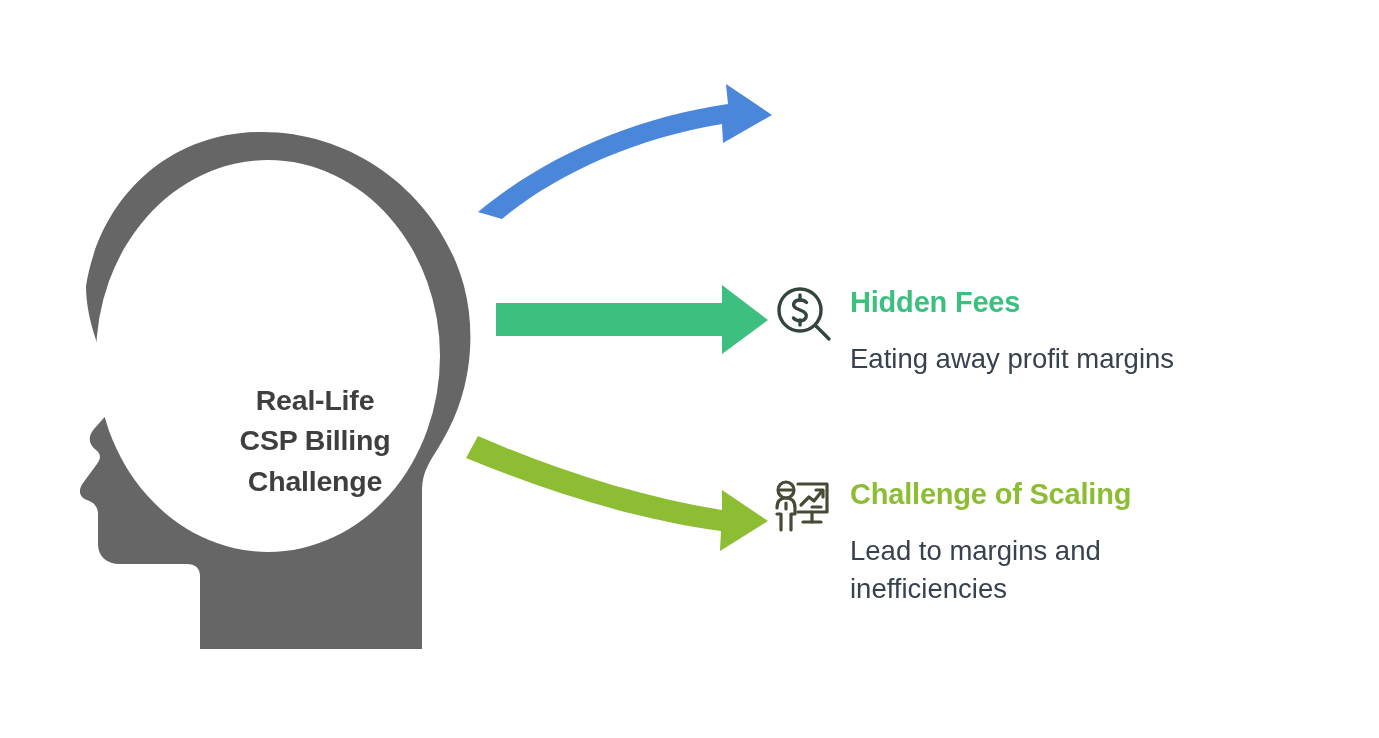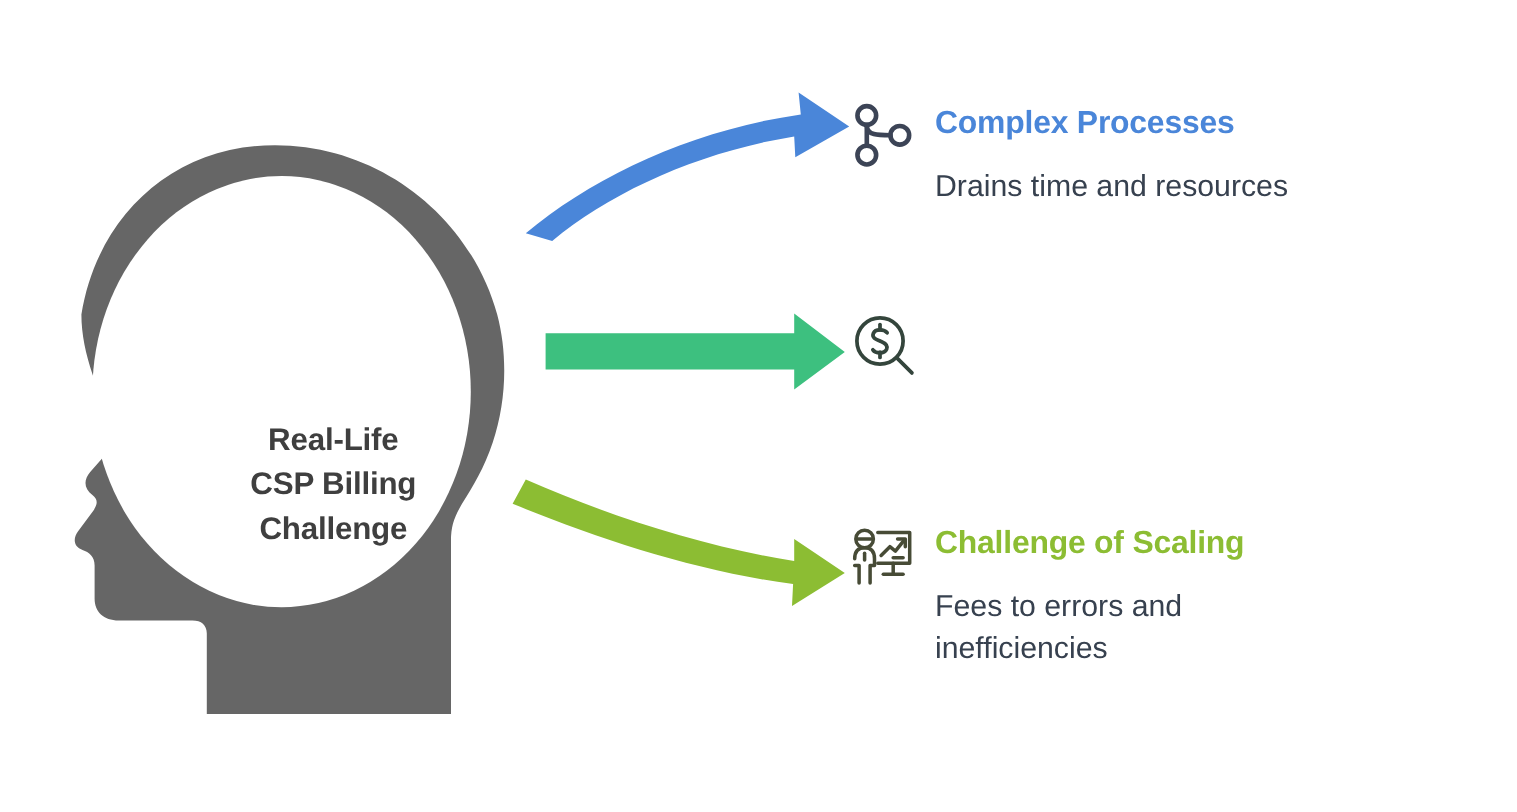--- a/index.html
+++ b/index.html
@@ -16,21 +16,21 @@
   .canvas {
     position: relative;
     width: 1379px;
     height: 738px;
     background: #ffffff;
   }
 
   
   .head-wrap {
     position: absolute;
-    left: 28px;
+    left: 40px;
     top: 128px;
     width: 440px;
     height: 525px;
   }
   .head-svg { display: block; width: 100%; height: 100%; }
 
   .head-label {
     position: absolute;
     left: 135px;
     top: 252px;
@@ -164,50 +164,37 @@
       M 478 436
       C 556 470 640 497 722 510
       L 722 490
       L 768 521
       L 720 551
       L 721 531
       C 632 519 544 490 466 458
       Z"></path>
   </svg>
 
-  <div class="item" id="item-0">
-    <span class="item-ico">
-      <svg viewBox="0 0 62 62" xmlns="http://www.w3.org/2000/svg">
-        <g fill="none" stroke="#3c4456" stroke-width="4.2" stroke-linecap="round">
-          <circle cx="16" cy="13" r="8.5"></circle>
-          <circle cx="16" cy="49" r="8.5"></circle>
-          <circle cx="46" cy="31" r="8.5"></circle>
-          <path d="M16 21.5 L16 40.5"></path>
-          <path d="M16 22 C16 31 26 31 37.5 31"></path>
-        </g>
-      </svg>
-    </span>
-    <div class="item-text">
-      <p class="item-title">Complex Processes</p>
-      <p class="item-desc">Drains time and resources</p>
-    </div>
-  </div>
 
   <div class="item" id="item-1">
     <span class="item-ico">
       <svg viewBox="0 0 62 62" xmlns="http://www.w3.org/2000/svg">
         <g fill="none" stroke="#34453c" stroke-width="3.4" stroke-linecap="round">
           <circle cx="28" cy="28" r="21"></circle>
           <path d="M44 44 L57 57"></path>
           <path d="M34.5 20.5 C32 17.5 24 16.5 22 21 C20 25.5 26 27 28 28 C30 29 36 30.5 34 35.5 C32 40 24 39.5 21.5 36"></path>
           <path d="M28 13 L28 18"></path>
           <path d="M28 38 L28 43"></path>
         </g>
       </svg>
     </span>
+    <div class="item-text">
+      <p class="item-title">Hidden Fees</p>
+      <p class="item-desc">Eating away profit margins</p>
+    </div>
   </div>
 
   <div class="item" id="item-2">
     <span class="item-ico">
       <svg viewBox="0 0 62 62" xmlns="http://www.w3.org/2000/svg">
         <g fill="none" stroke="#474b36" stroke-width="3.2" stroke-linecap="round" stroke-linejoin="round">
 
           <path d="M26 10 L55 10 L55 38 L26 38"></path>
 
           <path d="M29 31 L37 23 L42 27 L50 17"></path>
@@ -222,17 +209,17 @@
           <path d="M8 16 L20 16"></path>
 
           <path d="M5 34 C5 27 8.5 24 14 24 C19.5 24 23 27 23 34 L23 40 L19 40 L19 56"></path>
           <path d="M5 40 L9 40 L9 56"></path>
           <path d="M14 29 L14 35"></path>
         </g>
       </svg>
     </span>
     <div class="item-text">
       <p class="item-title">Challenge of Scaling</p>
-      <p class="item-desc">Fees to errors and inefficiencies</p>
+      <p class="item-desc">Lead to margins and inefficiencies</p>
     </div>
   </div>
 
 </div>
 
 </body></html>

